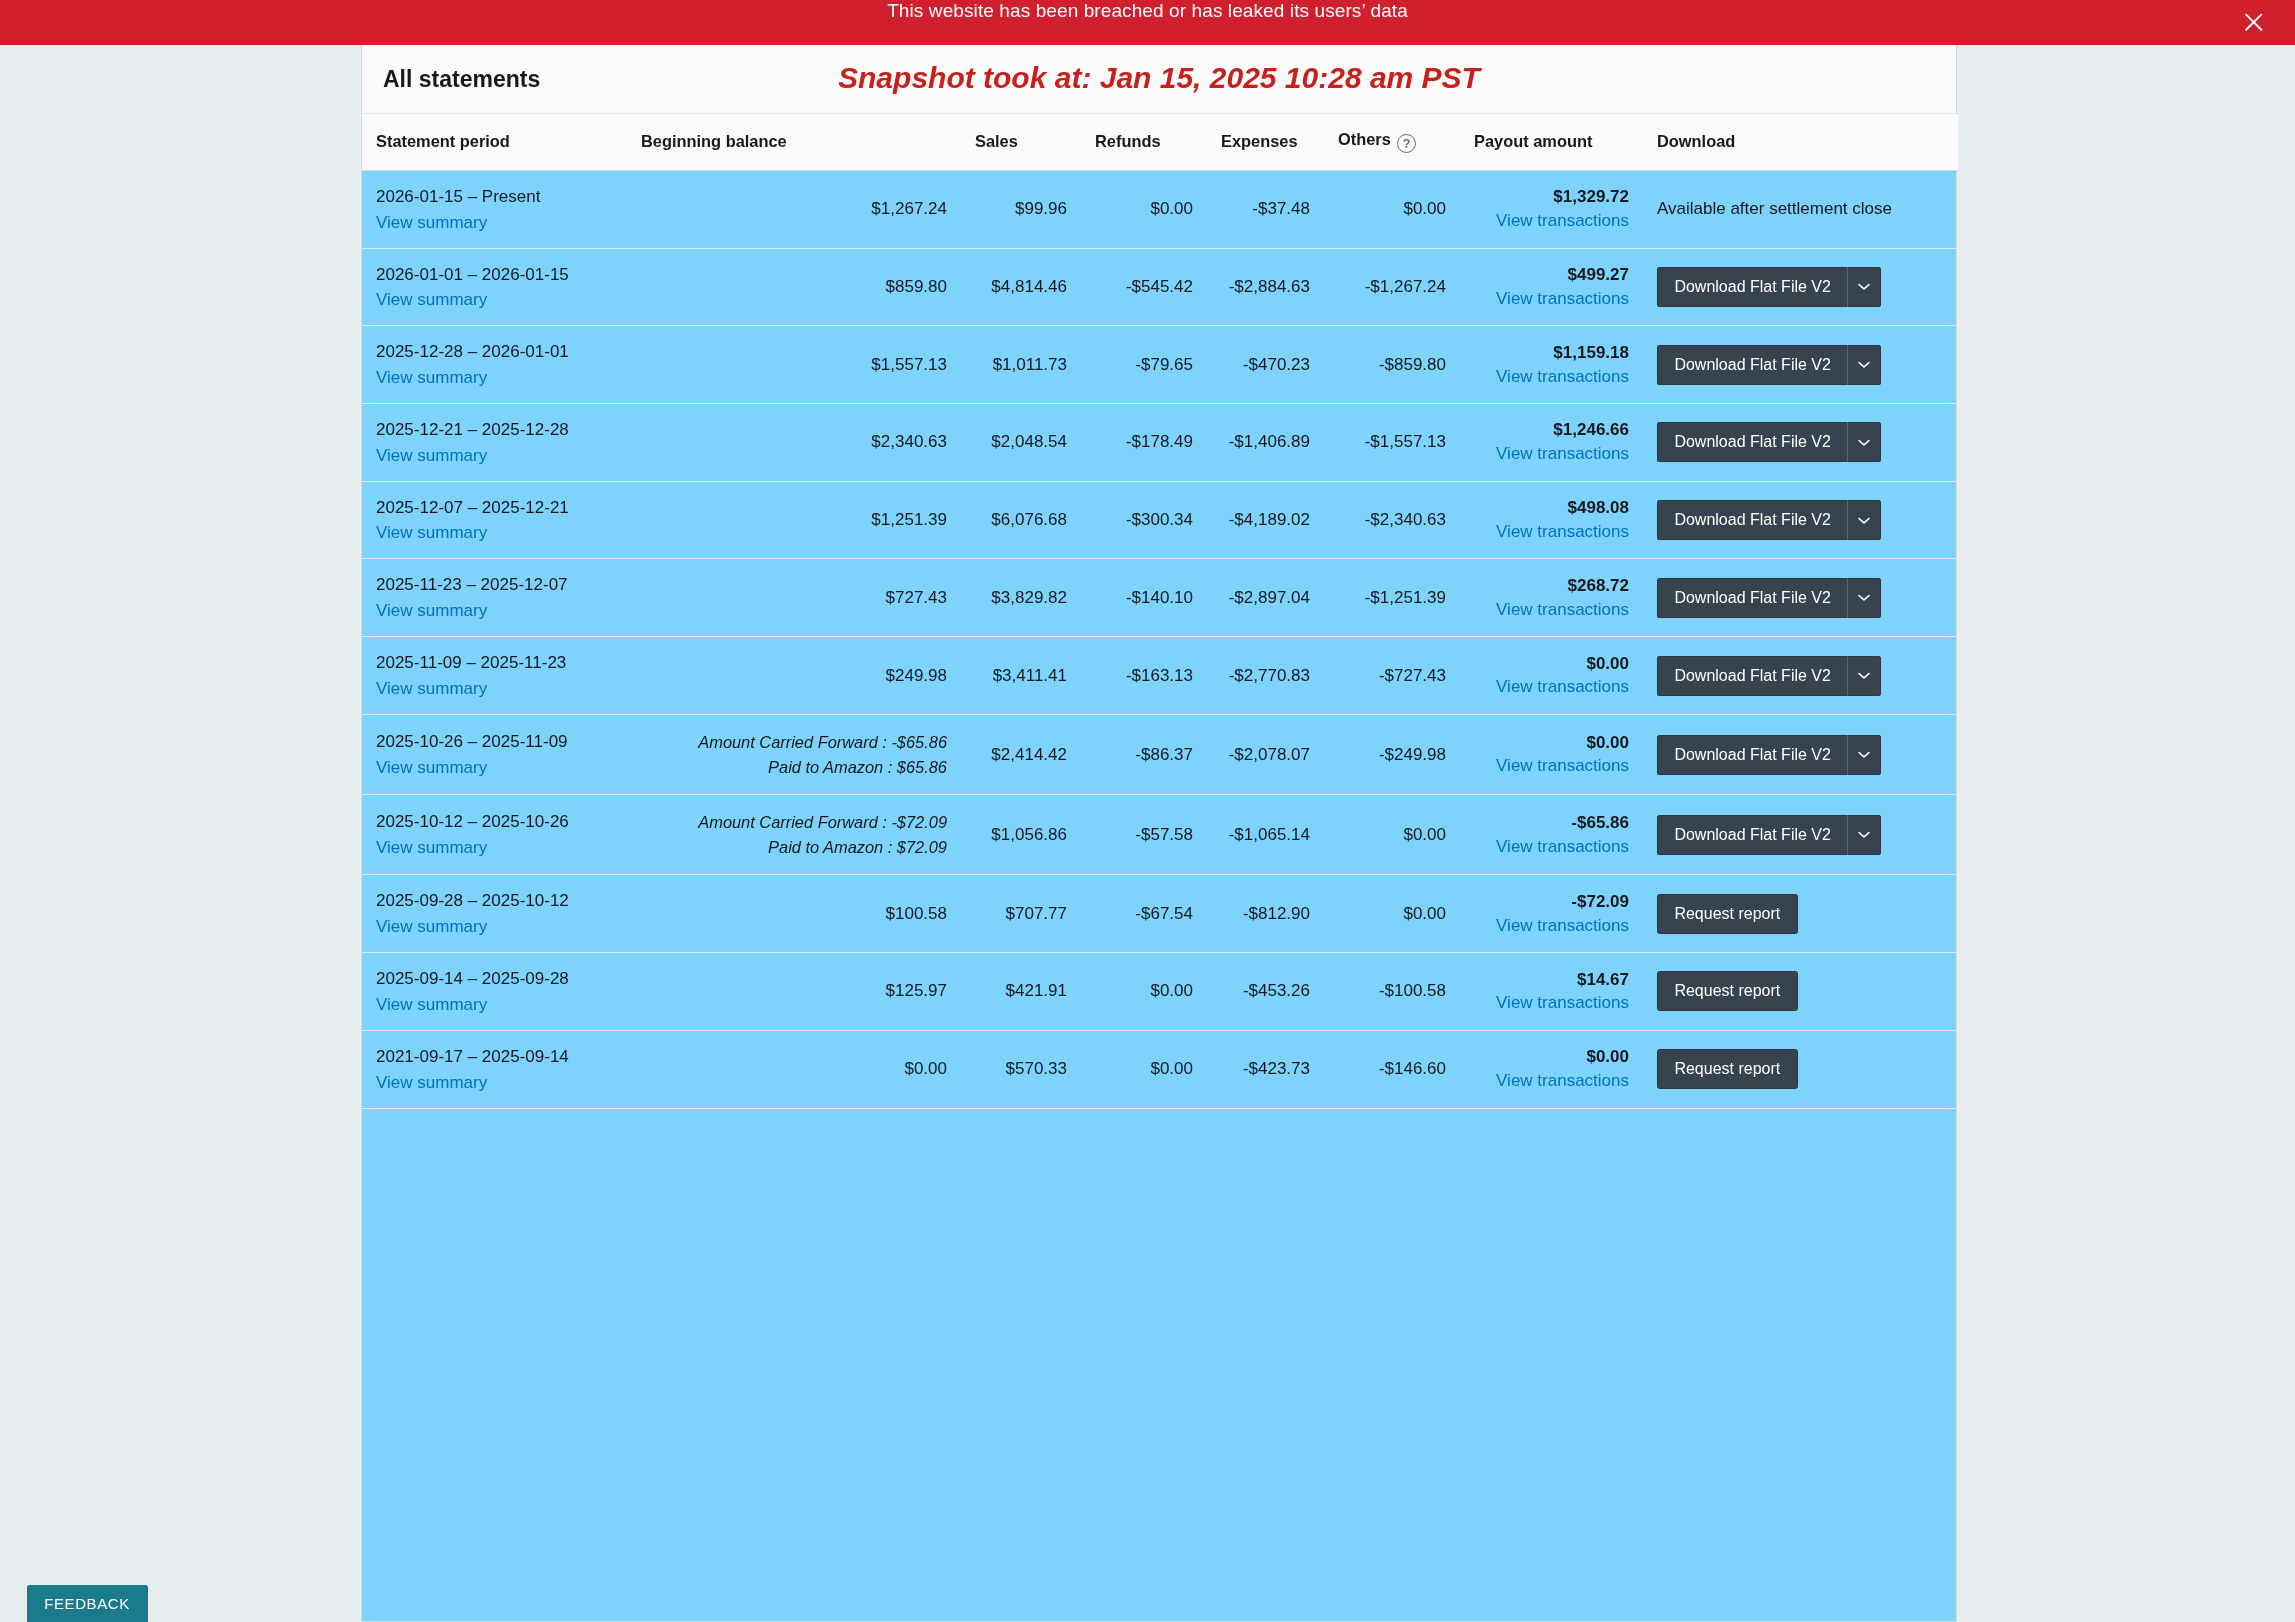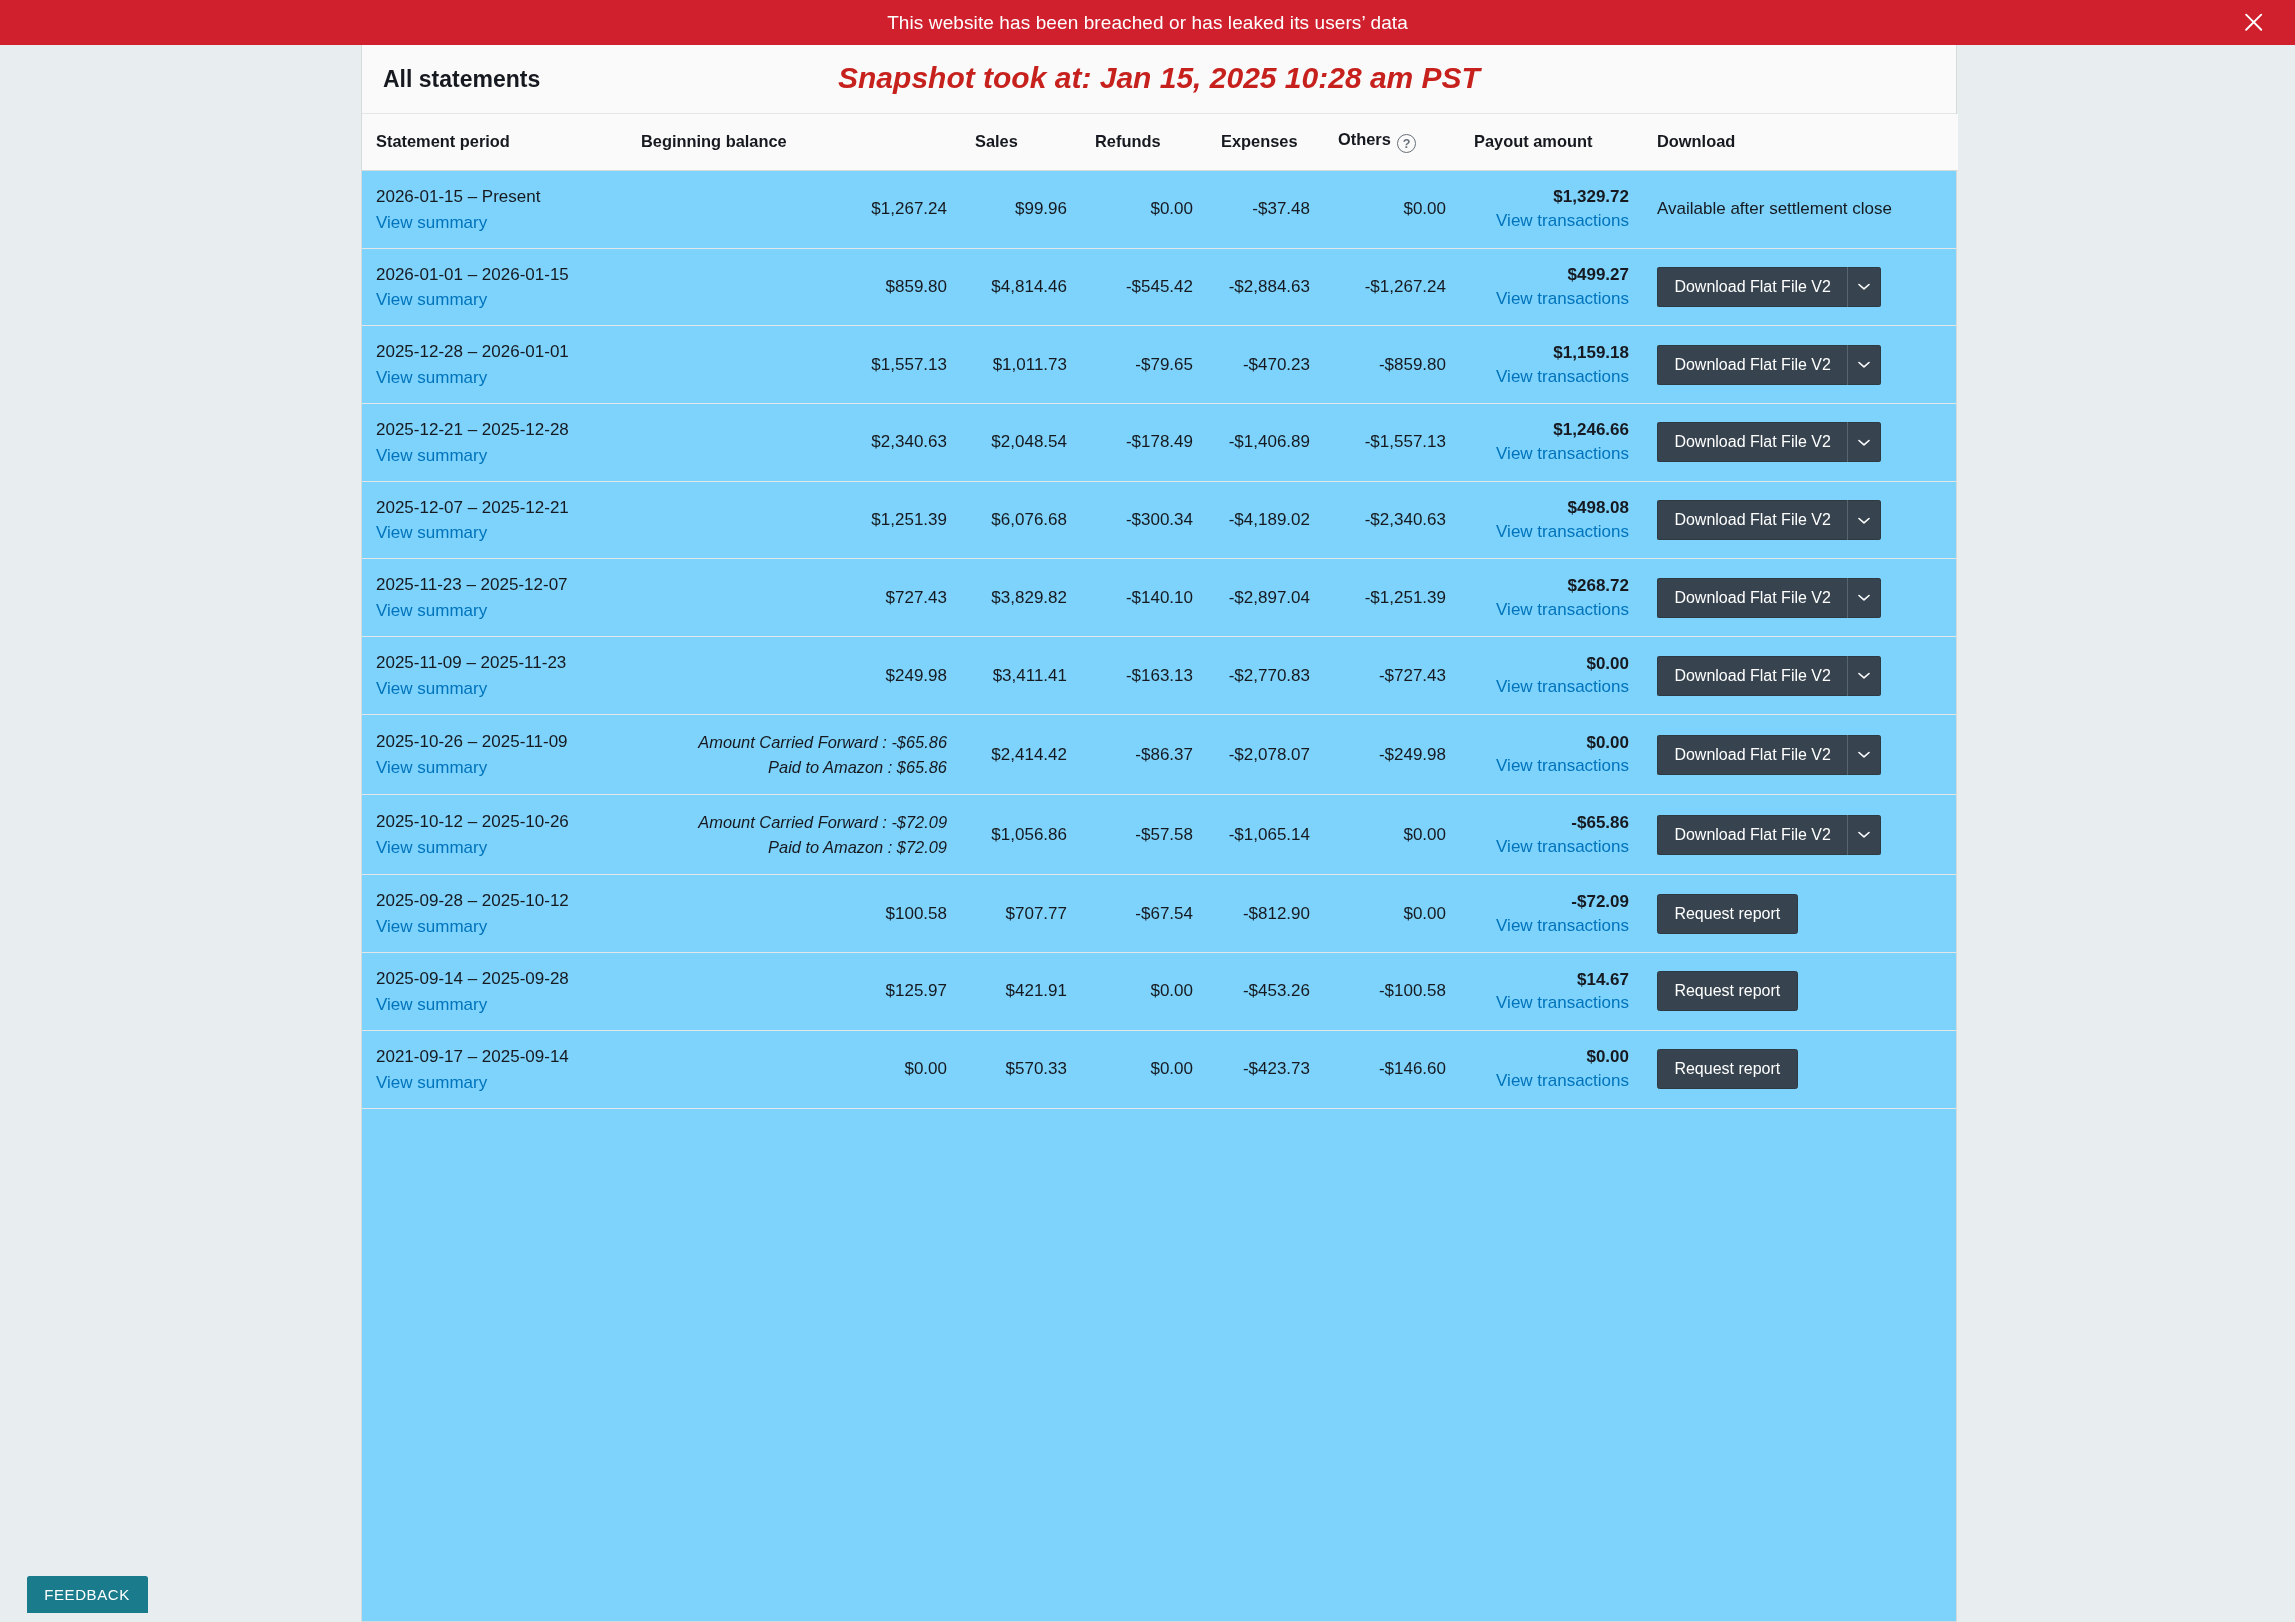--- a/index.html
+++ b/index.html
@@ -18,21 +18,20 @@
 
   
   #breach-banner {
     position: absolute;
     top: 0; left: 0;
     width: 2295px;
     height: 45px;
     background: #d0202e;
     color: #ffffff;
     display: flex;
-    align-items: center;
     justify-content: center;
     font-size: 19px;
     letter-spacing: 0.1px;
   }
   #breach-close {
     position: absolute;
     right: 26.5px;
     top: 50%;
     transform: translateY(-50%);
     width: 29px;
@@ -226,21 +225,21 @@
     font-weight: bold;
     margin-left: 6.3px;
     vertical-align: -2.5px;
     cursor: pointer;
   }
 
   
   #feedback-tab {
     position: absolute;
     left: 26.5px;
-    bottom: 9px;
+    bottom: 0;
     background: #1a7b8c;
     color: #ffffff;
     font-size: 15px;
     letter-spacing: 0.6px;
     padding: 10px 17.7px;
     border-radius: 2.5px 2.5px 0 0;
     cursor: pointer;
   }
 </style>
 </head>

